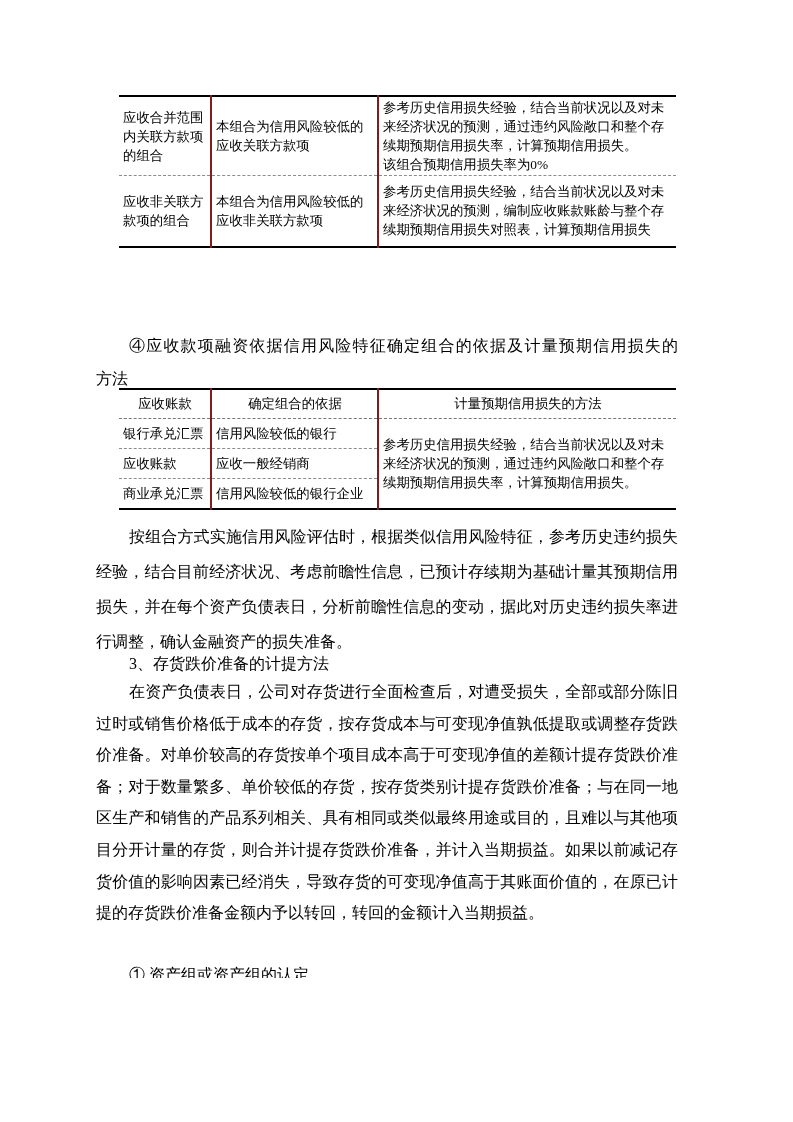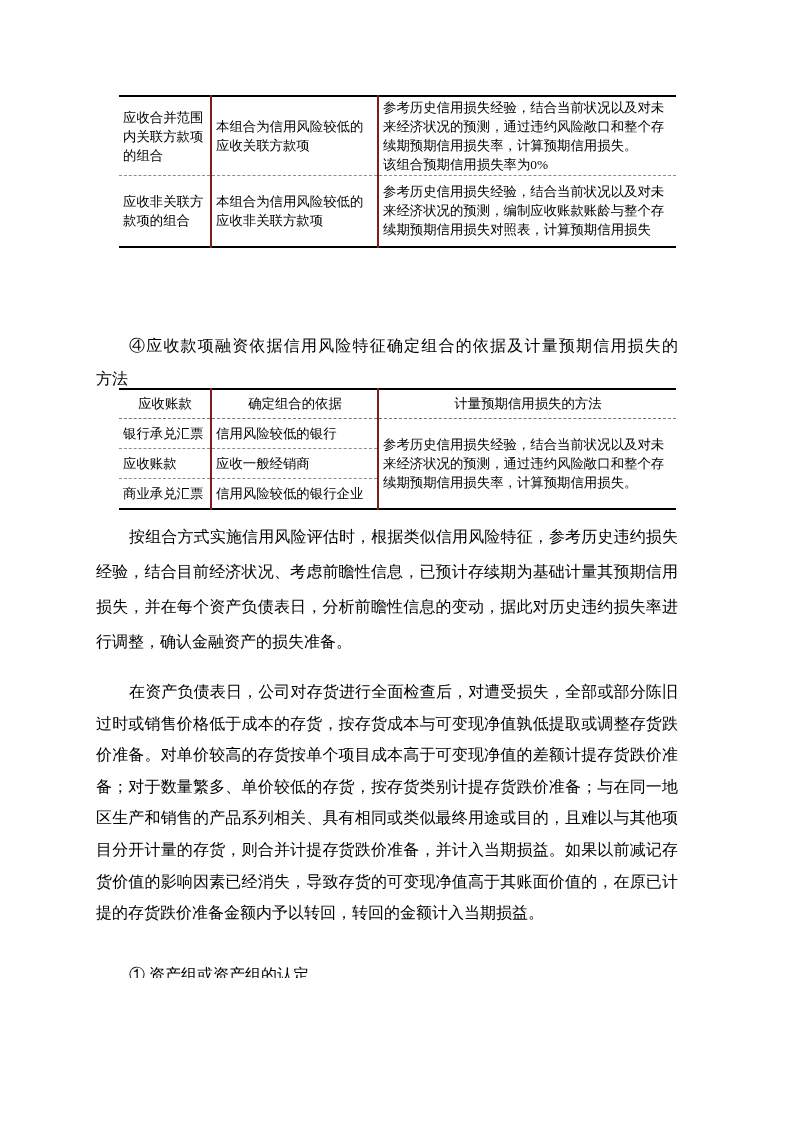--- a/index.html
+++ b/index.html
@@ -138,20 +138,21 @@
       </tr>
       <tr>
         <td>商业承兑汇票</td>
         <td>信用风险较低的银行企业</td>
       </tr>
     </tbody>
   </table>
 
   <div class="para indent" id="para-assess">按组合方式实施信用风险评估时，根据类似信用风险特征，参考历史违约损失经验，结合目前经济状况、考虑前瞻性信息，已预计存续期为基础计量其预期信用损失，并在每个资产负债表日，分析前瞻性信息的变动，据此对历史违约损失率进行调整，确认金融资产的损失准备。</div>
 
+  <div class="para indent" id="heading-3">3、存货跌价准备的计提方法</div>
 
   <div class="para indent" id="para-inventory">在资产负债表日，公司对存货进行全面检查后，对遭受损失，全部或部分陈旧过时或销售价格低于成本的存货，按存货成本与可变现净值孰低提取或调整存货跌价准备。对单价较高的存货按单个项目成本高于可变现净值的差额计提存货跌价准备；对于数量繁多、单价较低的存货，按存货类别计提存货跌价准备；与在同一地区生产和销售的产品系列相关、具有相同或类似最终用途或目的，且难以与其他项目分开计量的存货，则合并计提存货跌价准备，并计入当期损益。如果以前减记存货价值的影响因素已经消失，导致存货的可变现净值高于其账面价值的，在原已计提的存货跌价准备金额内予以转回，转回的金额计入当期损益。</div>
 
 
   <div class="para indent" id="para-goodwill">本公司期末对商誉进行减值测试时，以三元药业包括销售网络、客户资源在</div>
 
   <div class="para indent" id="heading-4-1">① 资产组或资产组的认定</div>
 
 </div>
 

